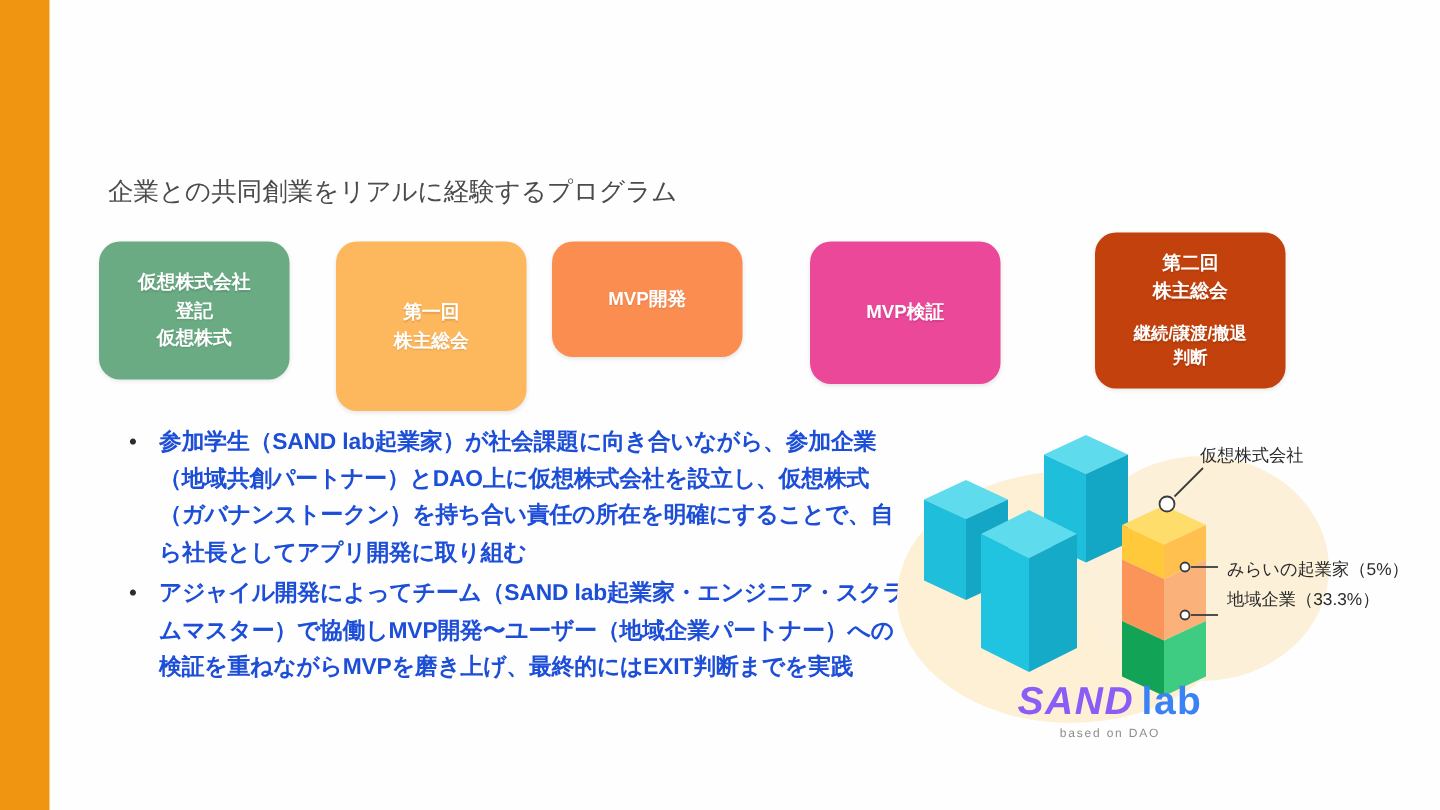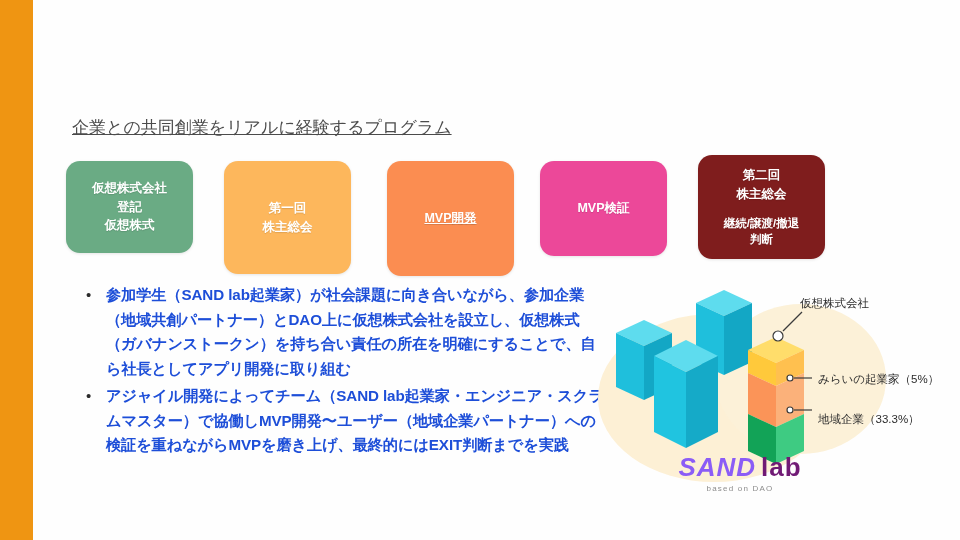--- a/index.html
+++ b/index.html
@@ -42,21 +42,20 @@
     letter-spacing: 0.5px;
     white-space: nowrap;
   }
   .slide-subtitle {
     position: absolute;
     left: 72px;
     top: 116px;
     font-size: 17px;
     color: #4b4b4b;
     white-space: nowrap;
-    text-decoration: underline;
   }
 
   
   .steps {
     position: absolute;
     left: 66px;
     top: 155px;
     width: 790px;
     height: 104px;
   }
@@ -81,21 +80,21 @@
     text-shadow: 0 1px 1px rgba(0,0,0,0.12);
   }
   .step .sub-lines {
     font-size: 11.5px;
     line-height: 1.45;
     margin-top: 11px;
     text-shadow: 0 1px 1px rgba(0,0,0,0.12);
   }
   .step-0 { left: 0px;   height: 92px; top: 6px; }
   .step-1 { left: 158px; height: 113px; top: 6px; }
-  .step-2 { left: 321px; height: 115px; top: 6px; text-decoration: underline; }
+  .step-2 { left: 302px; height: 77px; top: 6px; }
   .step-3 { left: 474px; height: 95px; top: 6px; }
   .step-4 { left: 632px; height: 104px; top: 0px; }
 
   
   .bullets {
     position: absolute;
     left: 86px;
     top: 283px;
     width: 520px;
   }
@@ -154,38 +153,38 @@
   }
   .callout-label {
     position: absolute;
     font-size: 11.5px;
     color: #2b2b2b;
     white-space: nowrap;
     font-weight: 500;
   }
   .lbl-0 { left: 204px; top: 8px; }
   .lbl-1 { left: 222px; top: 84px; }
-  .lbl-2 { left: 222px; top: 124px; }
+  .lbl-2 { left: 222px; top: 104px; }
 
   
   .logo {
     position: absolute;
     left: 54px;
     top: 166px;
     width: 180px;
     text-align: center;
   }
   .logo-main {
     font-size: 26px;
     font-weight: bold;
     letter-spacing: 1px;
     line-height: 1;
   }
   .logo-sand { color: #8b5cf6; font-style: italic; }
-  .logo-lab  { color: #701a75; font-style: normal; margin-left: 5px; }
+  .logo-lab  { color: #3b82f6; font-style: normal; margin-left: 5px; }
   .logo-tag {
     margin-top: 4px;
     font-size: 8px;
     color: #8d8d8d;
     letter-spacing: 1.2px;
   }
 </style>
 </head>
 <body>
 
@@ -216,21 +215,21 @@
           <div>MVP開発</div>
         </div>
 
     </div>
     <div class="step step-3" style="background: #ec4899;">
       <div class="main-lines">
           <div>MVP検証</div>
         </div>
 
     </div>
-    <div class="step step-4" style="background: #7f1d1d;">
+    <div class="step step-4" style="background: #c2410c; margin-left: 32px;">
       <div class="main-lines">
           <div>第二回</div>
           <div>株主総会</div>
         </div>
       <div class="sub-lines">
           <div>継続/譲渡/撤退</div>
           <div>判断</div>
         </div>
     </div>
   </div>

